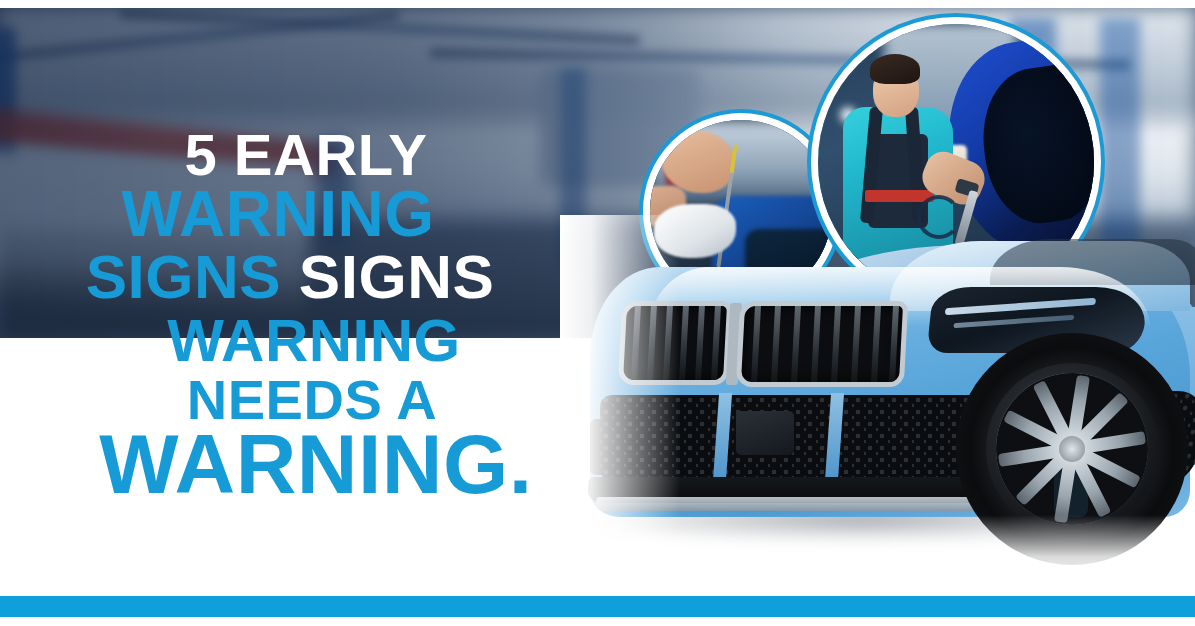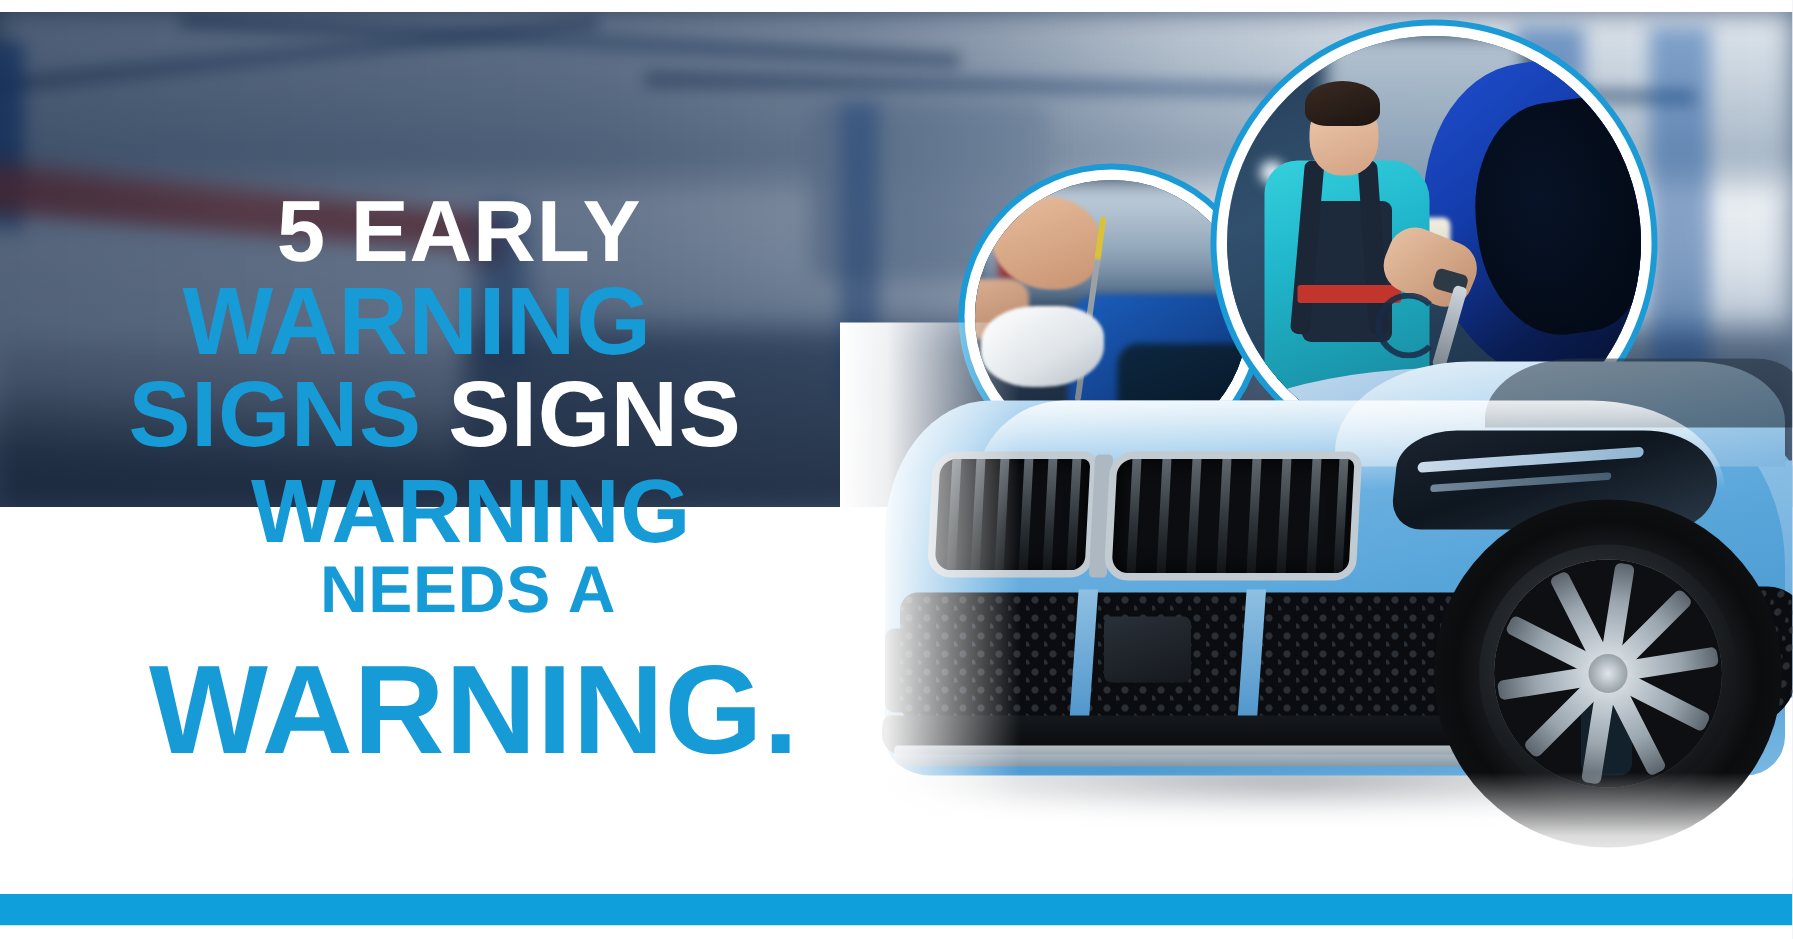--- a/index.html
+++ b/index.html
@@ -129,21 +129,21 @@
     font-weight:bold;
     white-space:nowrap;
   }
   .hl-w { color:#ffffff; }
   .hl-b { color:#169BD7; }
 
   .ln1 { font-size:58px; margin-bottom:4px; }
   .ln2 { font-size:64px; margin-bottom:4px; }
   .ln3 { font-size:62px; margin-bottom:8px; }
   .ln4 { font-size:60px; margin-bottom:6px; }
-  .ln5 { font-size:44px; margin-bottom:20px; }
+  .ln5 { font-size:56px; margin-bottom:0; }
   .ln6 { font-size:84px; }
 
   .ln1 { transform:translateX(16px); }
   .ln2 { transform:translateX(-12px); }
   .ln3 { transform:translateX(0px); }
   .ln4 { transform:translateX(24px); }
   .ln5 { transform:translateX(22px); }
   .ln6 { transform:translateX(26px); }
 
   

